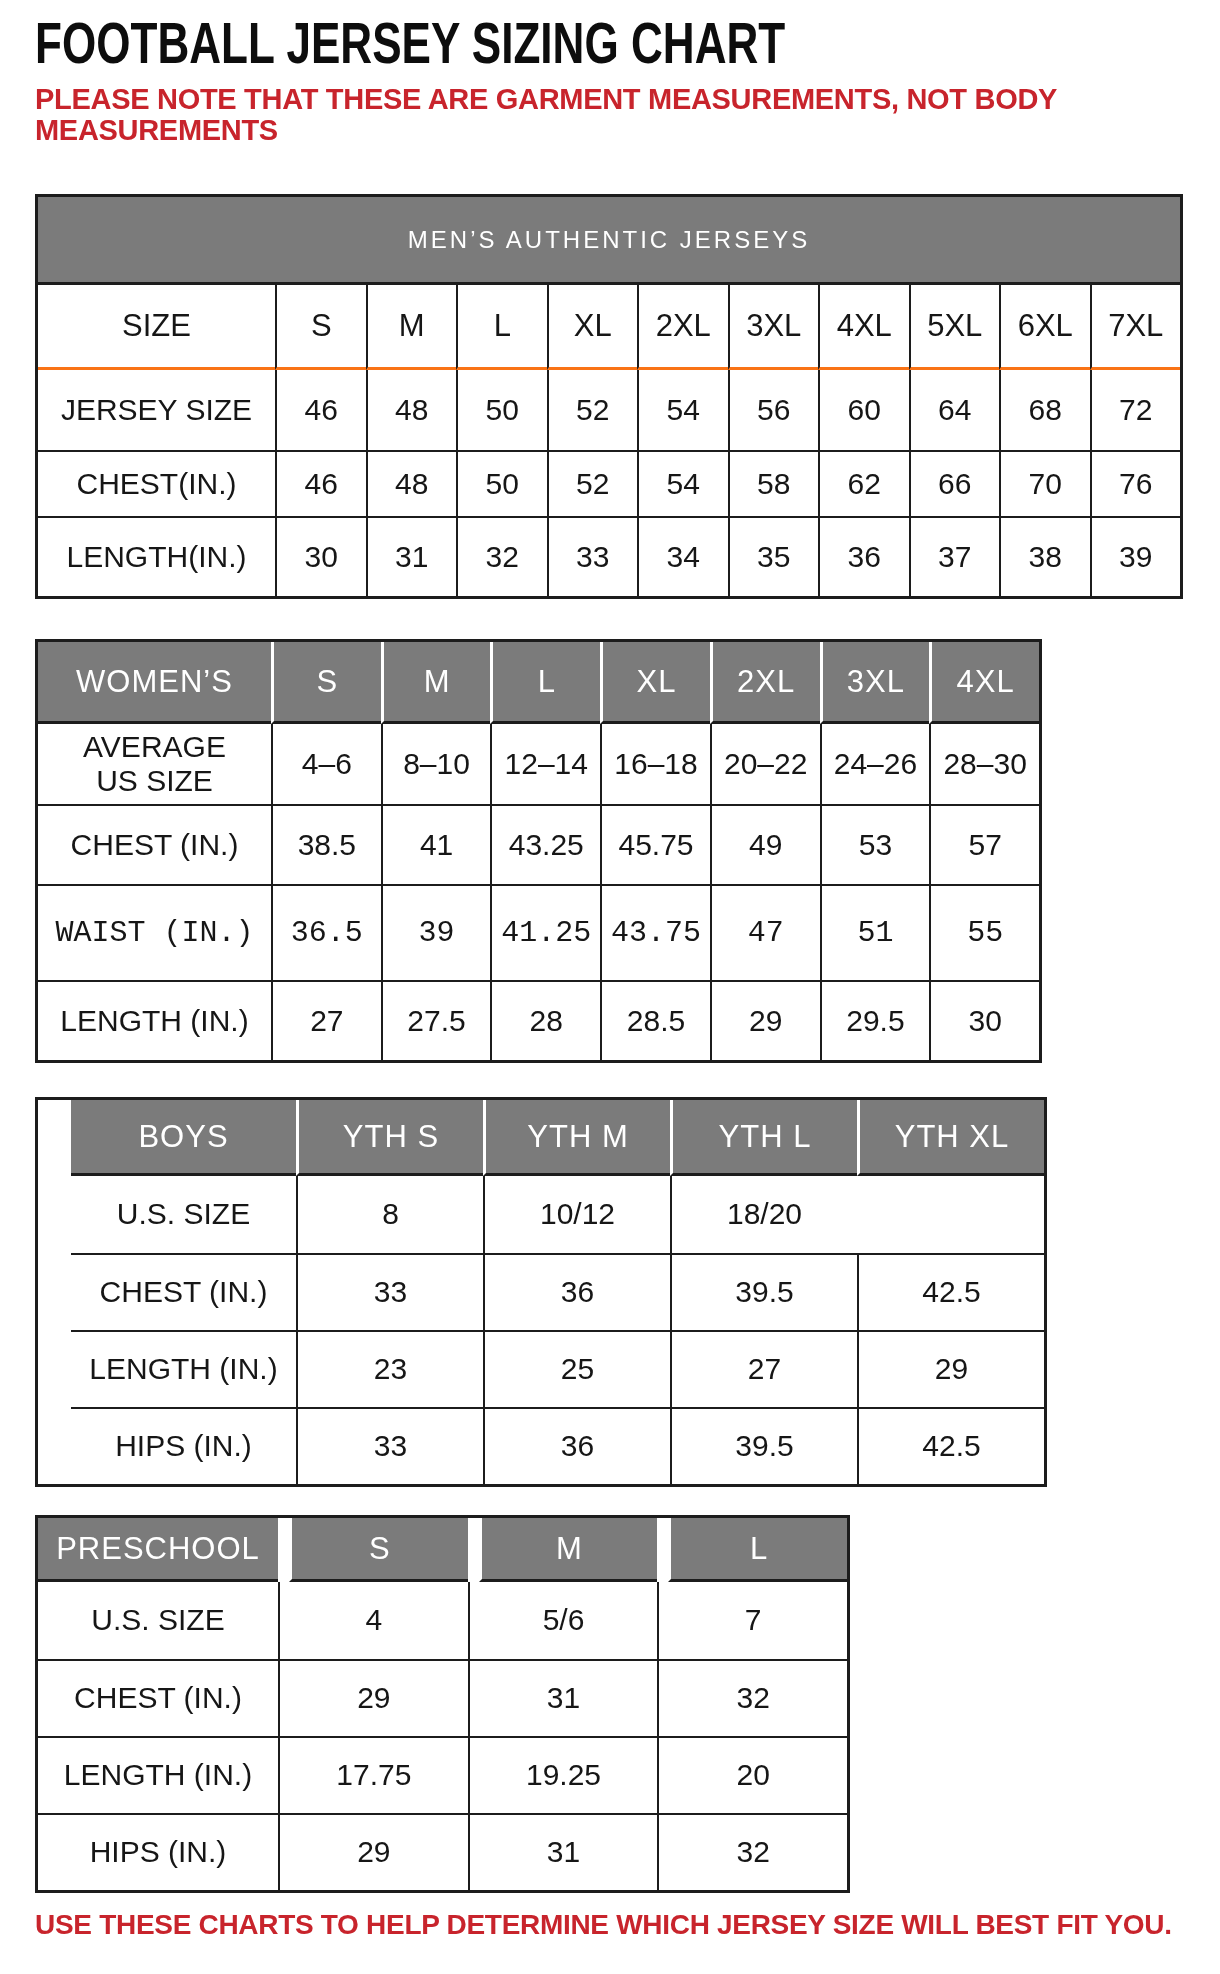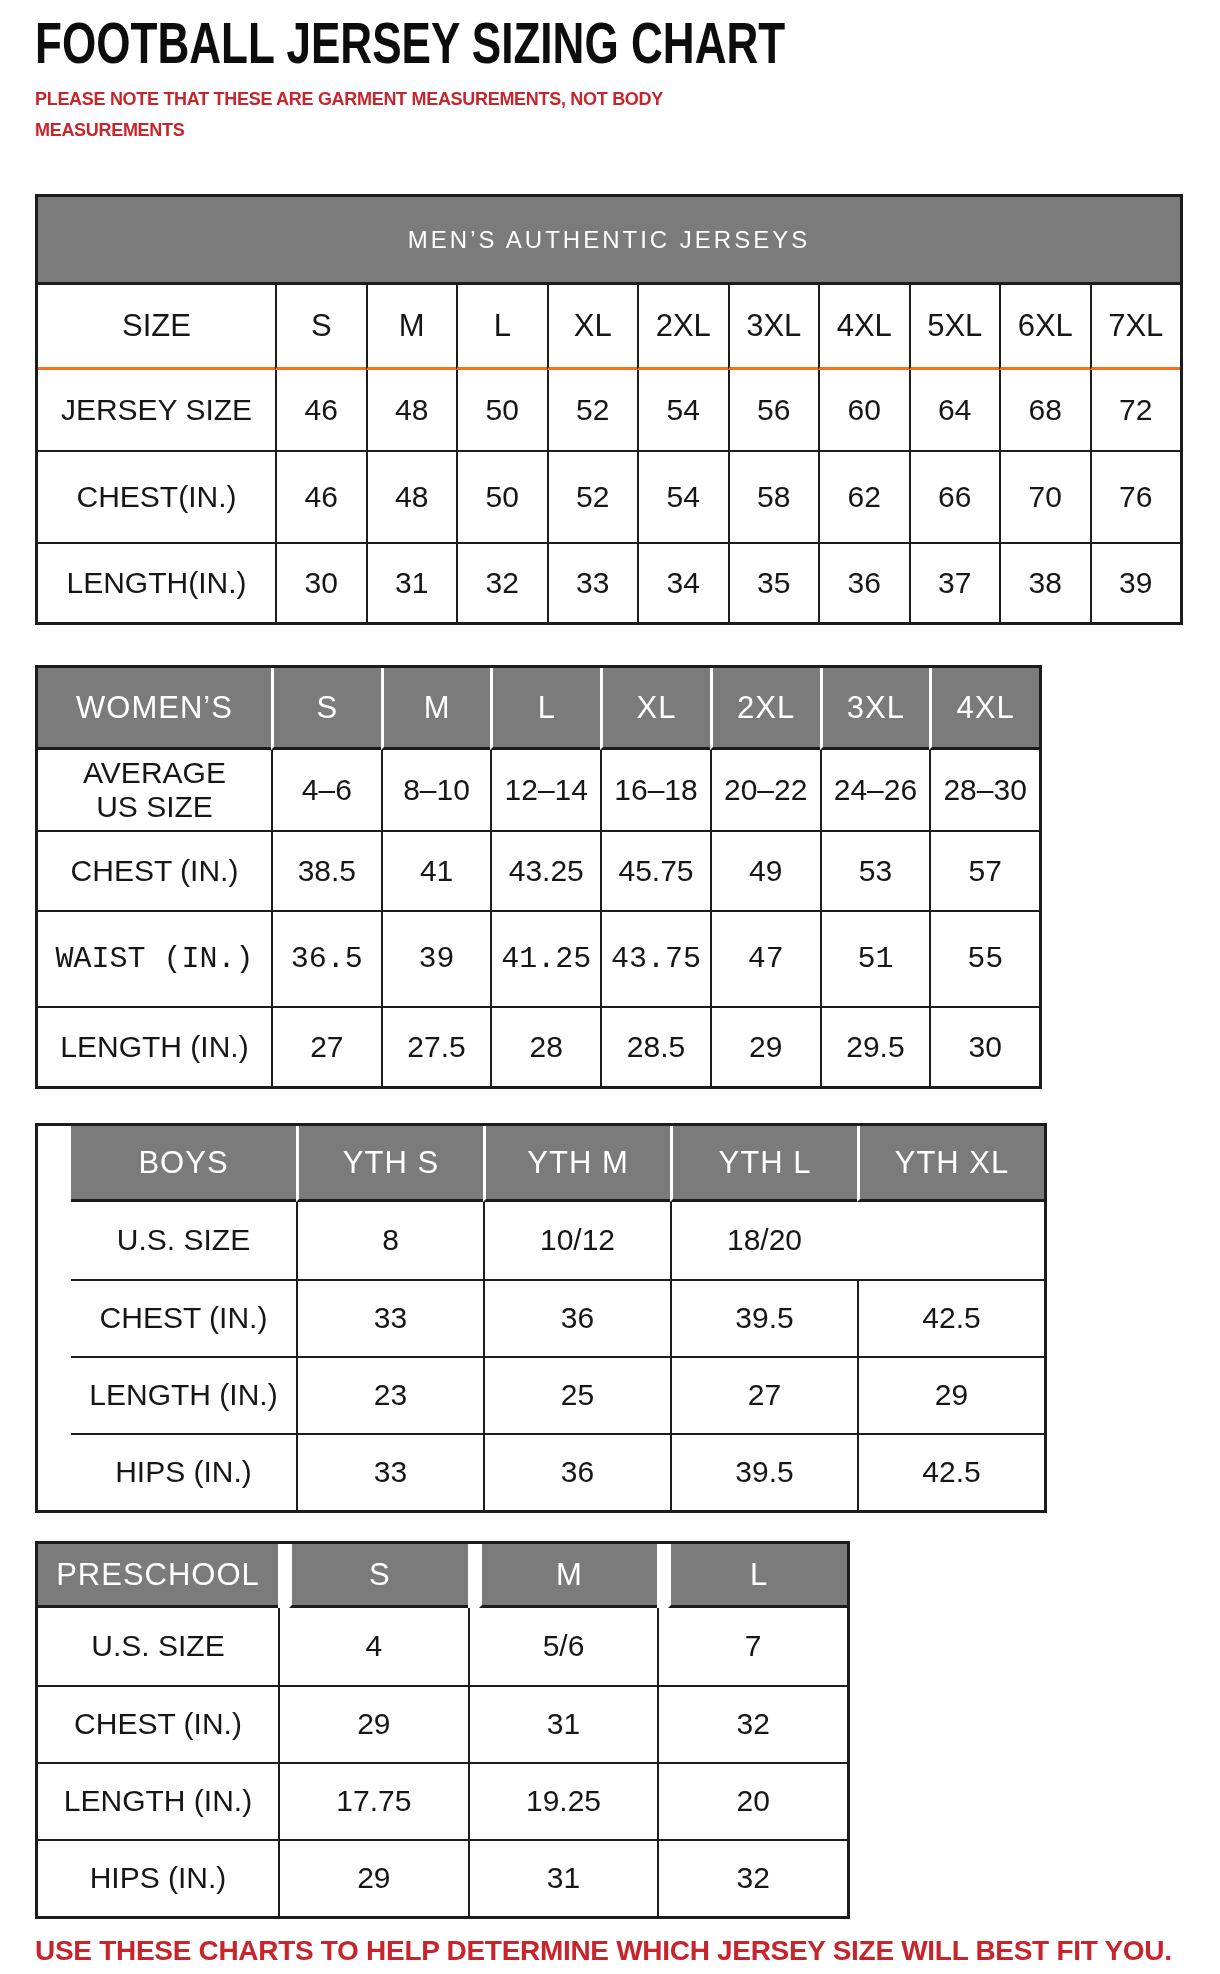--- a/index.html
+++ b/index.html
@@ -22,21 +22,21 @@
     letter-spacing: 0px;
     color: #0d0d0d;
     transform: scaleX(0.76);
     transform-origin: left center;
     white-space: nowrap;
   }
   .note {
     margin-top: 12px;
     color: var(--red, #C8242C);
     font-weight: bold;
-    font-size: 18px;
+    font-size: 29px;
     line-height: 31px;
     letter-spacing: -0.3px;
   }
   
   .grid-table {
     border: 3px solid #1c1c1c;
     background: #ffffff;
   }
   .banner {
     height: 88px;
@@ -125,21 +125,21 @@
             <div class="cell">48</div>
             <div class="cell">50</div>
             <div class="cell">52</div>
             <div class="cell">54</div>
             <div class="cell">56</div>
             <div class="cell">60</div>
             <div class="cell">64</div>
             <div class="cell">68</div>
             <div class="cell">72</div>
           </div>
-          <div class="grid-row " style="grid-template-columns: 237px repeat(10, 1fr); height: 92px;">
+          <div class="grid-row " style="grid-template-columns: 237px repeat(10, 1fr); height: 66px;">
             <div class="cell">CHEST(IN.)</div>
             <div class="cell">46</div>
             <div class="cell">48</div>
             <div class="cell">50</div>
             <div class="cell">52</div>
             <div class="cell">54</div>
             <div class="cell">58</div>
             <div class="cell">62</div>
             <div class="cell">66</div>
             <div class="cell">70</div>

